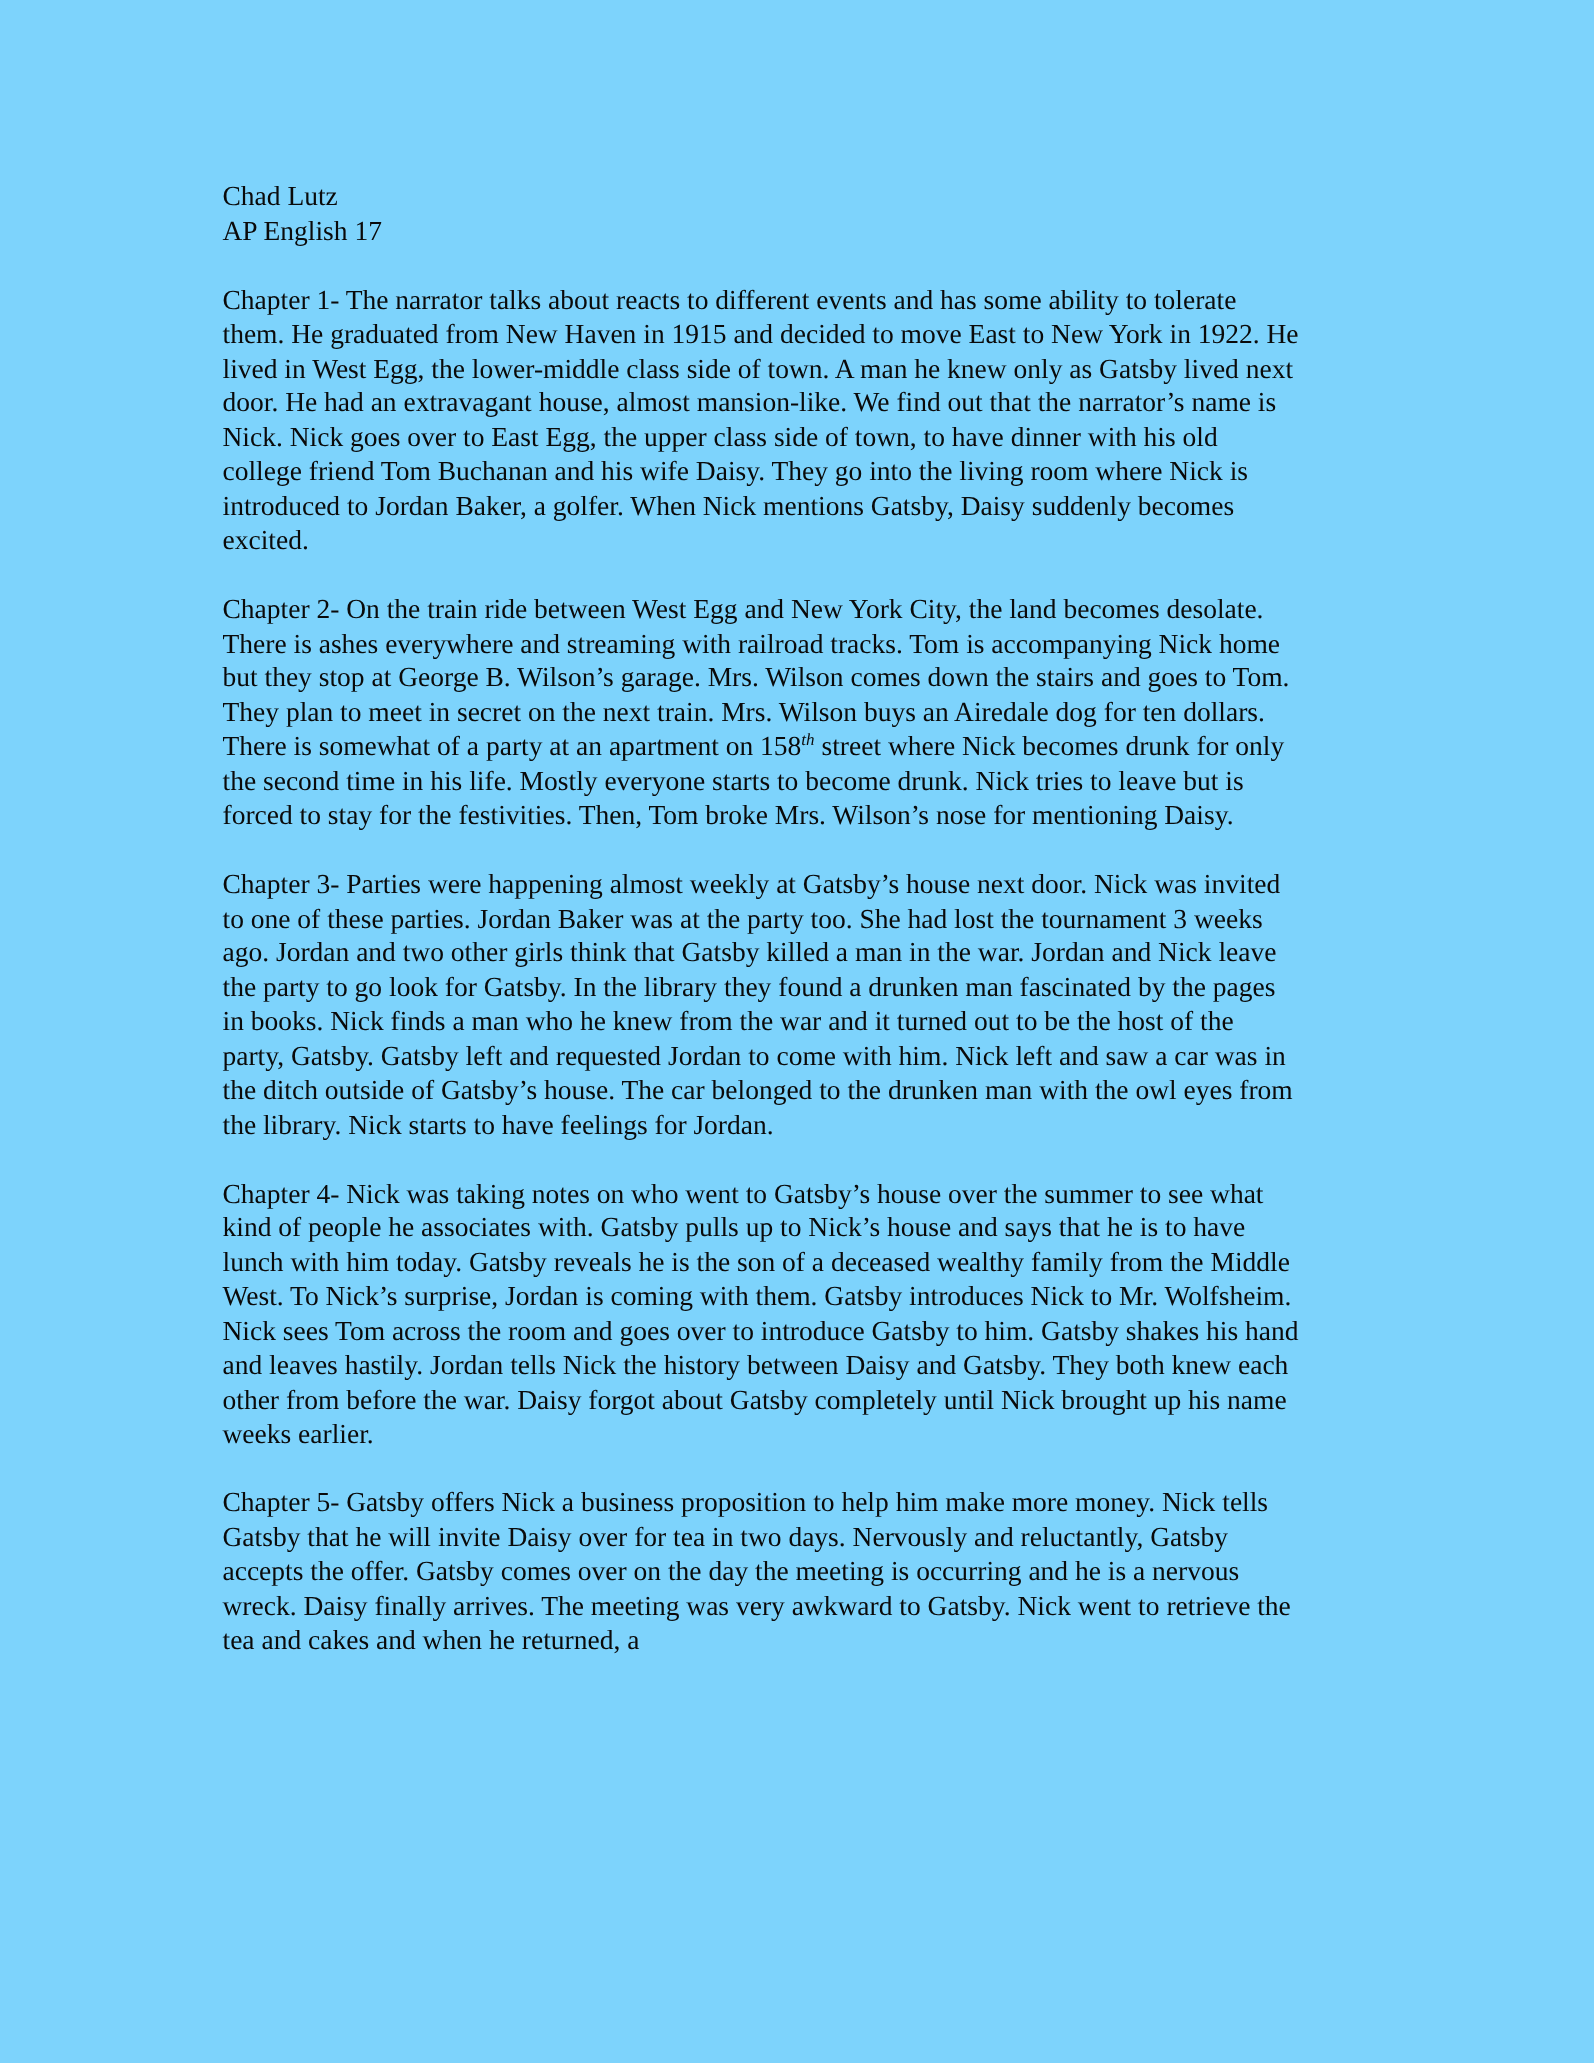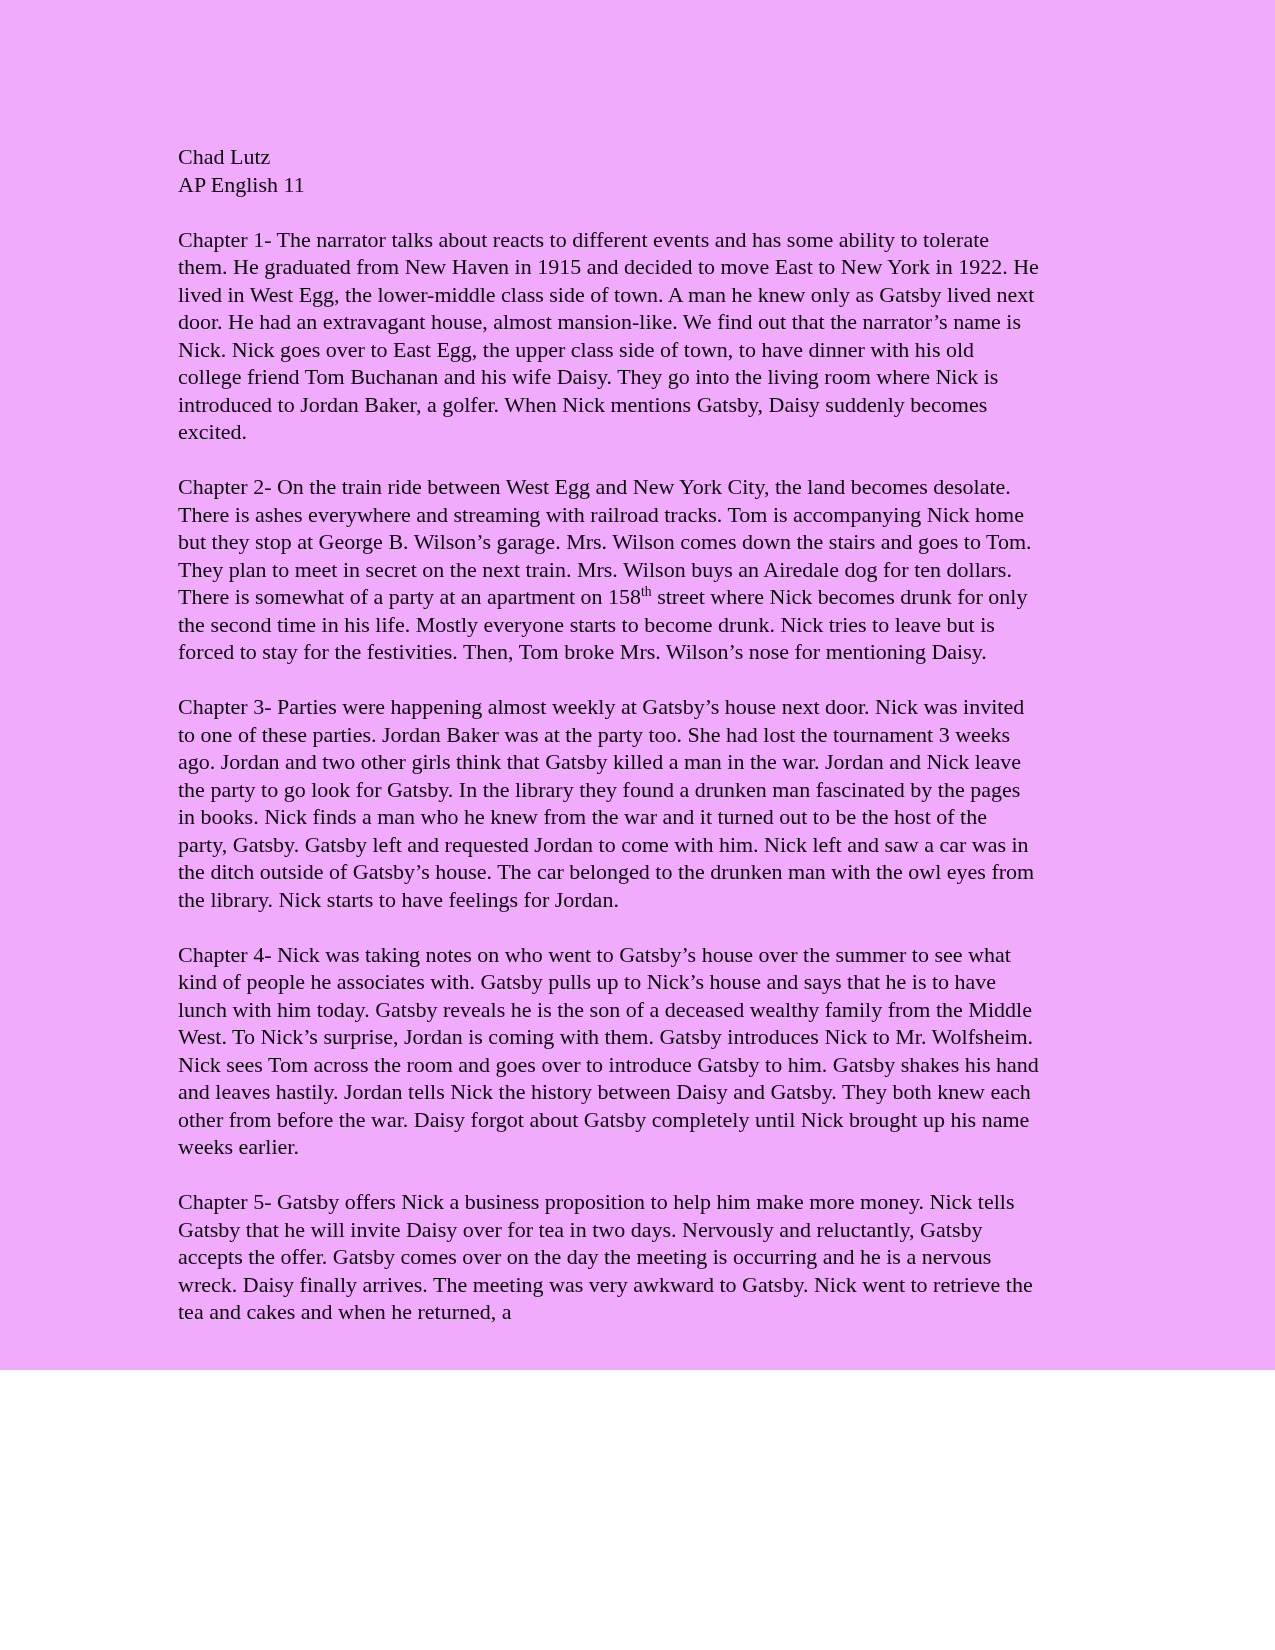--- a/index.html
+++ b/index.html
@@ -10,23 +10,23 @@
   body {
     width: 1275px;
     height: 1650px;
     overflow: hidden;
     font-family: "Liberation Serif", "DejaVu Serif", serif;
     color: #0a0a0a;
   }
   .page {
     box-sizing: border-box;
     width: 1275px;
-    height: 1370px;
+    height: 1650px;
     padding: 143px 235px 60px 178px;
-    background: #f0abfc;
+    background: #7dd3fc;
   }
   .doc {
     width: 862px;
     font-size: 22px;
     line-height: 27.5px;
     text-align: left;
   }
   .header-block {
     margin: 0 0 27.5px 0;
   }
@@ -38,31 +38,32 @@
     white-space: pre-wrap;
   }
   .para:last-child {
     margin-bottom: 0;
     font-family: Liberation Serif, serif;
   }
   sup {
     font-size: 0.62em;
     line-height: 0;
     vertical-align: super;
+    font-style: italic;
   }
 </style>
 </head>
 <body>
 
 <div class="page">
   <div class="doc">
 
     <div class="header-block">
       <span class="header-line">Chad Lutz</span>
-      <span class="header-line">AP English 11</span>
+      <span class="header-line">AP English 17</span>
     </div>
 
     <div>
         <p class="para"><span>Chapter 1- The narrator talks about reacts to different events and has some ability to tolerate them. He graduated from New Haven in 1915 and decided to move East to New York in 1922. He lived in West Egg, the lower-middle class side of town. A man he knew only as Gatsby lived next door. He had an extravagant house, almost mansion-like. We find out that the narrator’s name is Nick. Nick goes over to East Egg, the upper class side of town, to have dinner with his old college friend Tom Buchanan and his wife Daisy. They go into the living room where Nick is introduced to Jordan Baker, a golfer. When Nick mentions Gatsby, Daisy suddenly becomes excited.</span></p>
         <p class="para"><span>Chapter 2- On the train ride between West Egg and New York City, the land becomes desolate.  There is ashes everywhere and streaming with railroad tracks. Tom is accompanying Nick home but they stop at George B. Wilson’s garage. Mrs. Wilson comes down the stairs and goes to Tom. They plan to meet in secret on the next train. Mrs. Wilson buys an Airedale dog for ten dollars. There is somewhat of a party at an apartment on 158</span><sup>th</sup><span> street where Nick becomes drunk for only the second time in his life. Mostly everyone starts to become drunk. Nick tries to leave but is forced to stay for the festivities. Then, Tom broke Mrs. Wilson’s nose for mentioning Daisy.</span></p>
         <p class="para"><span>Chapter 3- Parties were happening almost weekly at Gatsby’s house next door. Nick was invited to one of these parties. Jordan Baker was at the party too. She had lost the tournament 3 weeks ago. Jordan and two other girls think that Gatsby killed a man in the war. Jordan and Nick leave the party to go look for Gatsby. In the library they found a drunken man fascinated by the pages in books. Nick finds a man who he knew from the war and it turned out to be the host of the party, Gatsby. Gatsby left and requested Jordan to come with him. Nick left and saw a car was in the ditch outside of Gatsby’s house. The car belonged to the drunken man with the owl eyes from the library. Nick starts to have feelings for Jordan.</span></p>
         <p class="para"><span>Chapter 4- Nick was taking notes on who went to Gatsby’s house over the summer to see what kind of people he associates with. Gatsby pulls up to Nick’s house and says that he is to have lunch with him today. Gatsby reveals he is the son of a deceased wealthy family from the Middle West. To Nick’s surprise, Jordan is coming with them. Gatsby introduces Nick to Mr. Wolfsheim. Nick sees Tom across the room and goes over to introduce Gatsby to him. Gatsby shakes his hand and leaves hastily. Jordan tells Nick the history between Daisy and Gatsby. They both knew each other from before the war. Daisy forgot about Gatsby completely until Nick brought up his name weeks earlier.</span></p>
         <p class="para"><span>Chapter 5- Gatsby offers Nick a business proposition to help him make more money. Nick tells Gatsby that he will invite Daisy over for tea in two days. Nervously and reluctantly, Gatsby accepts the offer. Gatsby comes over on the day the meeting is occurring and he is a nervous wreck. Daisy finally arrives. The meeting was very awkward to Gatsby. Nick went to retrieve the tea and cakes and when he returned, a</span></p>
       </div>
 

